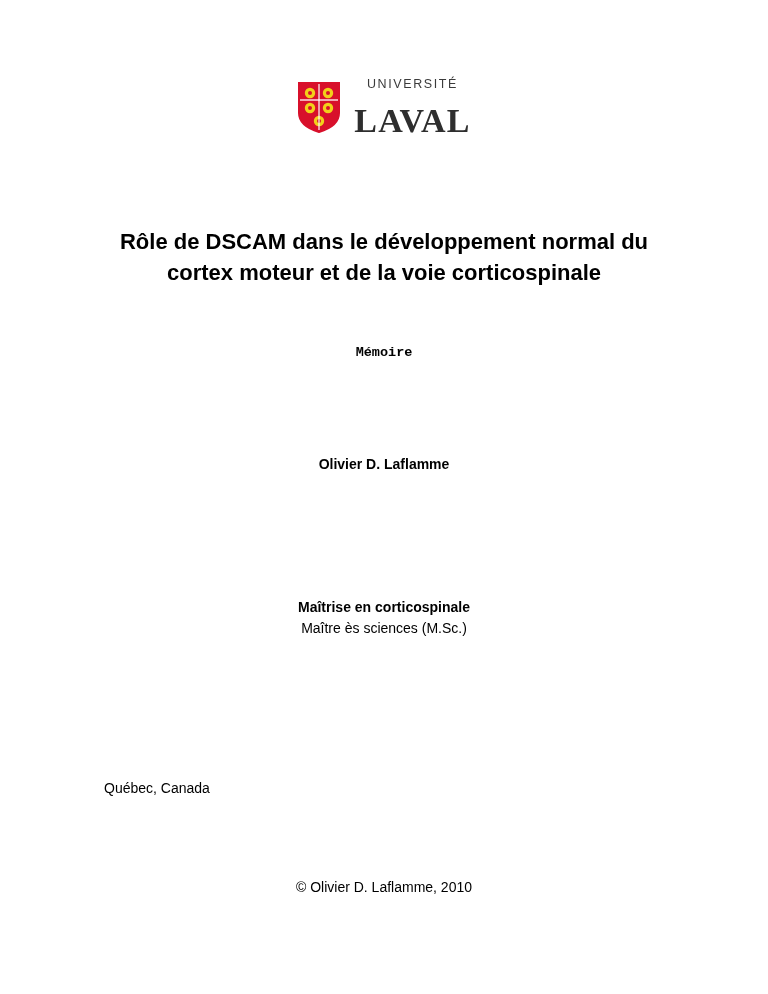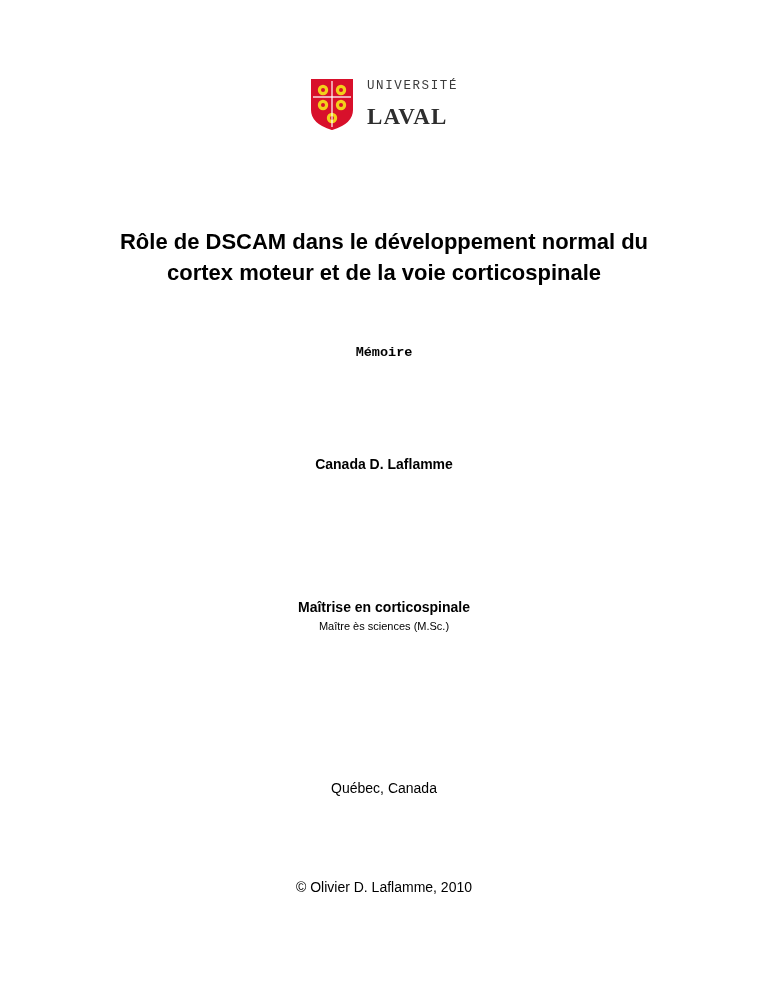--- a/index.html
+++ b/index.html
@@ -44,30 +44,30 @@
     height: 52px;
   }
   .crest svg { display: block; }
   .wordmark {
     display: flex;
     flex-direction: column;
     justify-content: center;
     line-height: 1;
   }
   .wordmark .univ {
-    font-family: Liberation Mono, monospace;
+    font-family: Liberation Sans, sans-serif;
     font-size: 12.5px;
     letter-spacing: 1.6px;
     color: #3b3b3b;
     margin-bottom: 14px;
     text-align: center;
   }
   .wordmark .laval {
     font-family: "Liberation Serif", serif;
-    font-size: 23px;
+    font-size: 34px;
     font-weight: bold;
     letter-spacing: 1.2px;
     color: #2e2e2e;
     line-height: 0.95;
   }
 
   
   .title {
     position: absolute;
     top: 226px;
@@ -103,30 +103,29 @@
     left: 104px;
     width: 560px;
     text-align: center;
   }
   .program .degree-name {
     font-size: 14px;
     font-weight: bold;
     line-height: 1.5;
   }
   .program .degree-sub {
-    font-size: 11px;
+    font-size: 14px;
     font-weight: normal;
     line-height: 1.5;
   }
   .location {
     position: absolute;
     top: 780px;
     left: 104px;
     width: 560px;
-    text-align: center;
     font-size: 14px;
   }
   .copyright {
     position: absolute;
     top: 879px;
     left: 104px;
     width: 560px;
     text-align: center;
     font-size: 14px;
   }
@@ -163,21 +162,21 @@
         <span class="univ">UNIVERSITÉ</span>
         <span class="laval">LAVAL</span>
       </div>
     </div>
   </div>
 
   <div class="title">Rôle de  DSCAM dans le développement normal du cortex moteur et de la voie corticospinale</div>
 
   <div class="doc-type">Mémoire</div>
 
-  <div class="author">Canada D. Laflamme</div>
+  <div class="author">Olivier D. Laflamme</div>
 
   <div class="program">
     <div class="degree-name">Maîtrise en corticospinale</div>
     <div class="degree-sub">Maître ès sciences (M.Sc.)</div>
   </div>
 
   <div class="location">Québec, Canada</div>
 
   <div class="copyright">© Olivier D. Laflamme, 2010</div>
 

